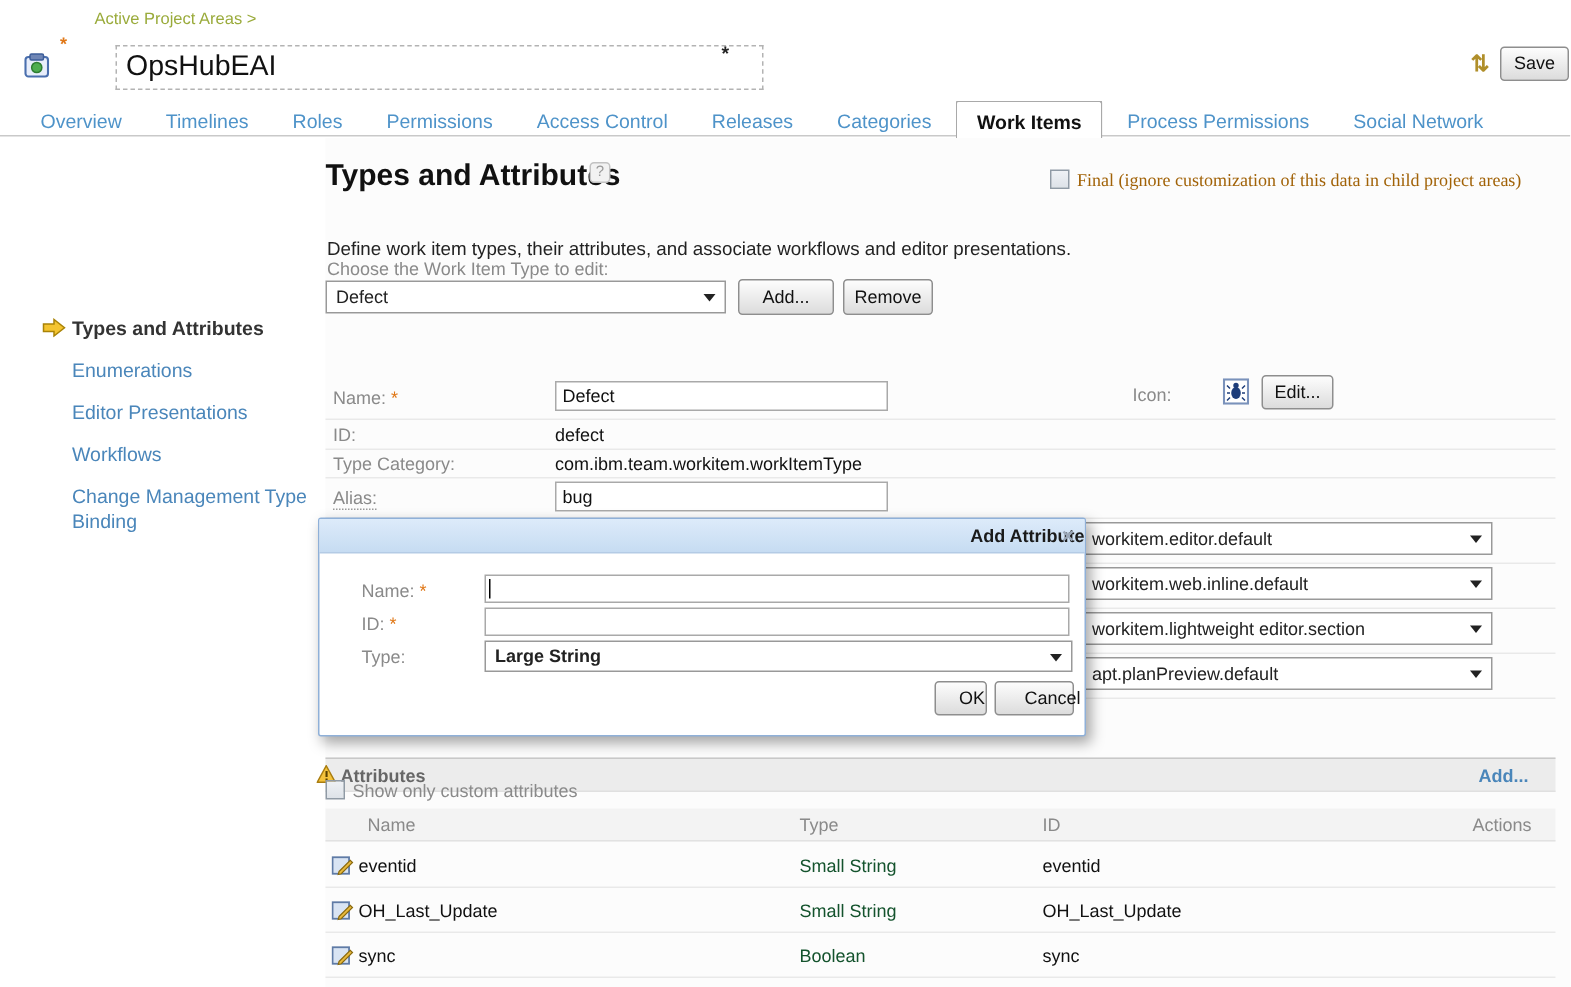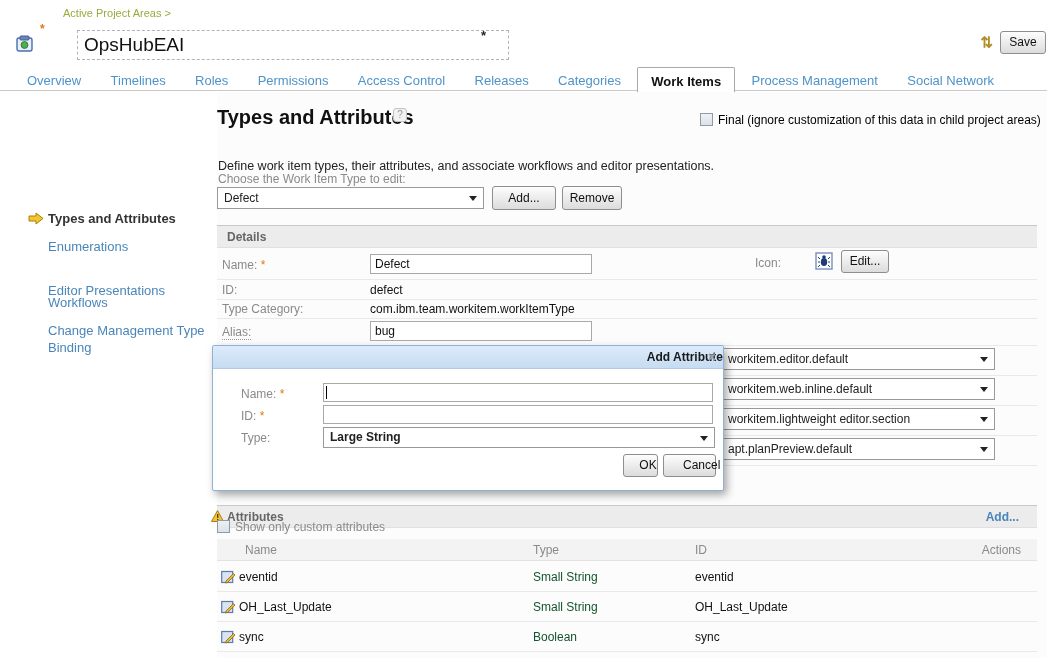--- a/index.html
+++ b/index.html
@@ -26,21 +26,21 @@
   
   .sidebar { position:absolute; left:0; top:92px; width:217px; height:566px; background:#fff; }
   .side-item { position:absolute; left:48px; font-size:13px; color:#4a86ba; cursor:pointer; width:160px; line-height:17px; }
   .side-item.active { color:#333; font-weight:bold; }
   .side-arrow { position:absolute; left:28px; top:120px; width:16px; height:13px; }
 
   
   .main { position:absolute; left:217px; top:92px; width:830px; height:566px; background:#fcfcfc; }
   .h1 { position:absolute; left:0; top:14px; font-size:20px; font-weight:bold; color:#111; }
   .help-icon { position:absolute; left:176px; top:16px; width:14px; height:14px; border:1px solid #c2c2c2; border-radius:3px; background:#f2f2f2; color:#9a9a9a; font-size:10px; text-align:center; line-height:12px; cursor:pointer; }
-  .final-row { position:absolute; left:483px; top:21px; color:#000000; }
+  .final-row { position:absolute; left:483px; top:21px; color:#a16207;font-family:Liberation Serif, serif; }
   .checkbox { display:inline-block; width:13px; height:13px; border:1px solid #8f9aa5; background:linear-gradient(#eef1f5,#dde2e8); vertical-align:-2px; margin-right:5px; cursor:pointer; }
   .desc { position:absolute; left:1px; top:52px; font-size:12.5px; color:#222;margin-top:15px; }
   .choose-label { position:absolute; left:1px; top:80px; color:#8a8a8a; }
   .fselect { position:relative; border:1px solid #999; background:#fff; height:22px; line-height:20px; padding:0 20px 0 6px; cursor:pointer; white-space:nowrap; overflow:hidden; }
   .fselect .arr { position:absolute; right:6px; top:8px; width:0; height:0; border-left:4px solid transparent; border-right:4px solid transparent; border-top:5px solid #222; }
   .type-select { position:absolute; left:0; top:95px; width:267px; }
   .add-btn { position:absolute; left:275px; top:94px; width:64px; height:24px; line-height:22px; }
   .remove-btn { position:absolute; left:345px; top:94px; width:60px; height:24px; line-height:22px; }
 
   .section-bar { position:absolute; left:0; width:820px; height:23px; background:#ececec; border-top:1px solid #c8c8c8; border-bottom:1px solid #e0e0e0; color:#666; font-weight:bold; line-height:22px; padding-left:10px; }
@@ -105,31 +105,31 @@
 
   <div class="tabbar">
     <span class="tab">Overview</span>
     <span class="tab">Timelines</span>
     <span class="tab">Roles</span>
     <span class="tab">Permissions</span>
     <span class="tab">Access Control</span>
     <span class="tab">Releases</span>
     <span class="tab">Categories</span>
     <span class="tab active">Work Items</span>
-    <span class="tab">Process Management</span>
+    <span class="tab">Process Permissions</span>
     <span class="tab">Social Network</span>
   </div>
 
   <div class="sidebar">
     <svg class="side-arrow" viewBox="0 0 16 13">
       <polygon points="1,4 8,4 8,1 15,6.5 8,12 8,9 1,9" fill="#f4c430" stroke="#a98307" stroke-width="1"></polygon>
     </svg>
     <span class="side-item active" style="top:118px">Types and Attributes</span>
     <span class="side-item" style="top:146px">Enumerations</span>
-    <span class="side-item" style="top:190px">Editor Presentations</span>
+    <span class="side-item" style="top:174px">Editor Presentations</span>
     <span class="side-item" style="top:202px">Workflows</span>
     <span class="side-item" style="top:230px">Change Management Type Binding</span>
   </div>
 
   <div class="main">
     <div class="h1">Types and Attributes</div>
     <div class="help-icon">?</div>
 
     <div class="final-row">
       <span class="checkbox"></span><span>Final (ignore customization of this data in child project areas)</span>
@@ -137,21 +137,20 @@
 
     <div class="desc">Define work item types, their attributes, and associate workflows and editor presentations.</div>
     <div class="choose-label">Choose the Work Item Type to edit:</div>
 
     <div class="fselect type-select">
       <span>Defect</span><span class="arr"></span>
     </div>
     <div class="btn add-btn">Add...</div>
     <div class="btn remove-btn">Remove</div>
 
-    <div class="section-bar details-bar">Details</div>
 
     <div class="drow" style="top:158px;height:30px">
       <span class="dlabel" style="top:8px"><span>Name:</span> <span class="star">*</span></span>
       <input class="dinput" style="top: 4px;" value="Defect">
       <span class="icon-label">Icon:</span>
       <svg class="bug-icon" viewBox="0 0 18 18">
         <rect x="1" y="1" width="16" height="16" fill="#fff" stroke="#7a92bb" stroke-width="1.4"></rect>
         <ellipse cx="9" cy="10" rx="3.2" ry="4" fill="#1d3d7a"></ellipse>
         <circle cx="9" cy="5" r="1.8" fill="#1d3d7a"></circle>
         <path d="M5 7l-2-2 M5 10H3 M5 13l-2 2 M13 7l2-2 M13 10h2 M13 13l2 2" stroke="#1d3d7a" stroke-width="1"></path>

